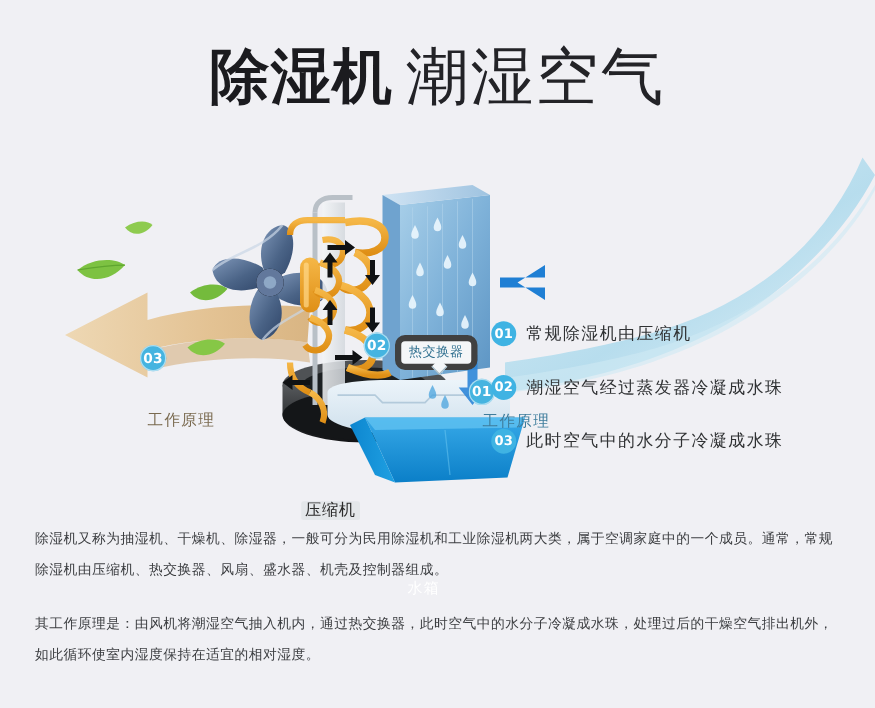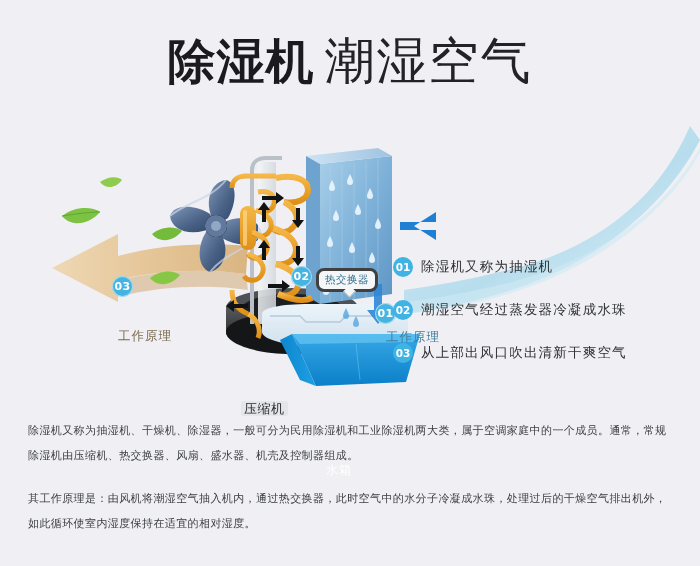--- a/index.html
+++ b/index.html
@@ -97,21 +97,21 @@
     font-size: 12px;
     letter-spacing: 1px;
   }
   .callout {
     position: absolute;
     left: 316px;
     top: 150px;
     font-size: 10.5px;
     color: #2f6f8f;
     background: #f4f6f8;
-    border: 3px solid #404040;
+    border: 5px solid #404040;
     border-radius: 8px;
     padding: 2px 6px;
     letter-spacing: 0.5px;
     white-space: nowrap;
   }
   .callout::after {
     content: "";
     position: absolute;
     left: 26px;
     bottom: -7px;
@@ -401,29 +401,29 @@
     <div class="callout">热交换器</div>
     <div class="diag-label lbl-dry">工作原理</div>
     <div class="diag-label lbl-humid">工作原理</div>
     <div class="diag-label lbl-compressor">压缩机</div>
     <div class="diag-label lbl-tank">水箱</div>
   </div>
 
   <div class="legend">
     <div class="legend-item">
       <span class="legend-badge">01</span>
-      <span class="legend-text">除湿机又称为抽湿机</span>
+      <span class="legend-text">常规除湿机由压缩机</span>
     </div>
     <div class="legend-item">
       <span class="legend-badge">02</span>
       <span class="legend-text">潮湿空气经过蒸发器冷凝成水珠</span>
     </div>
     <div class="legend-item">
       <span class="legend-badge">03</span>
-      <span class="legend-text">从上部出风口吹出清新干爽空气</span>
+      <span class="legend-text">此时空气中的水分子冷凝成水珠</span>
     </div>
   </div>
 
   <div class="body-copy">
     <p class="para">除湿机又称为抽湿机、干燥机、除湿器，一般可分为民用除湿机和工业除湿机两大类，属于空调家庭中的一个成员。通常，常规除湿机由压缩机、热交换器、风扇、盛水器、机壳及控制器组成。</p>
     <p class="para">其工作原理是：由风机将潮湿空气抽入机内，通过热交换器，此时空气中的水分子冷凝成水珠，处理过后的干燥空气排出机外，如此循环使室内湿度保持在适宜的相对湿度。</p>
   </div>
 
 </div>
 

